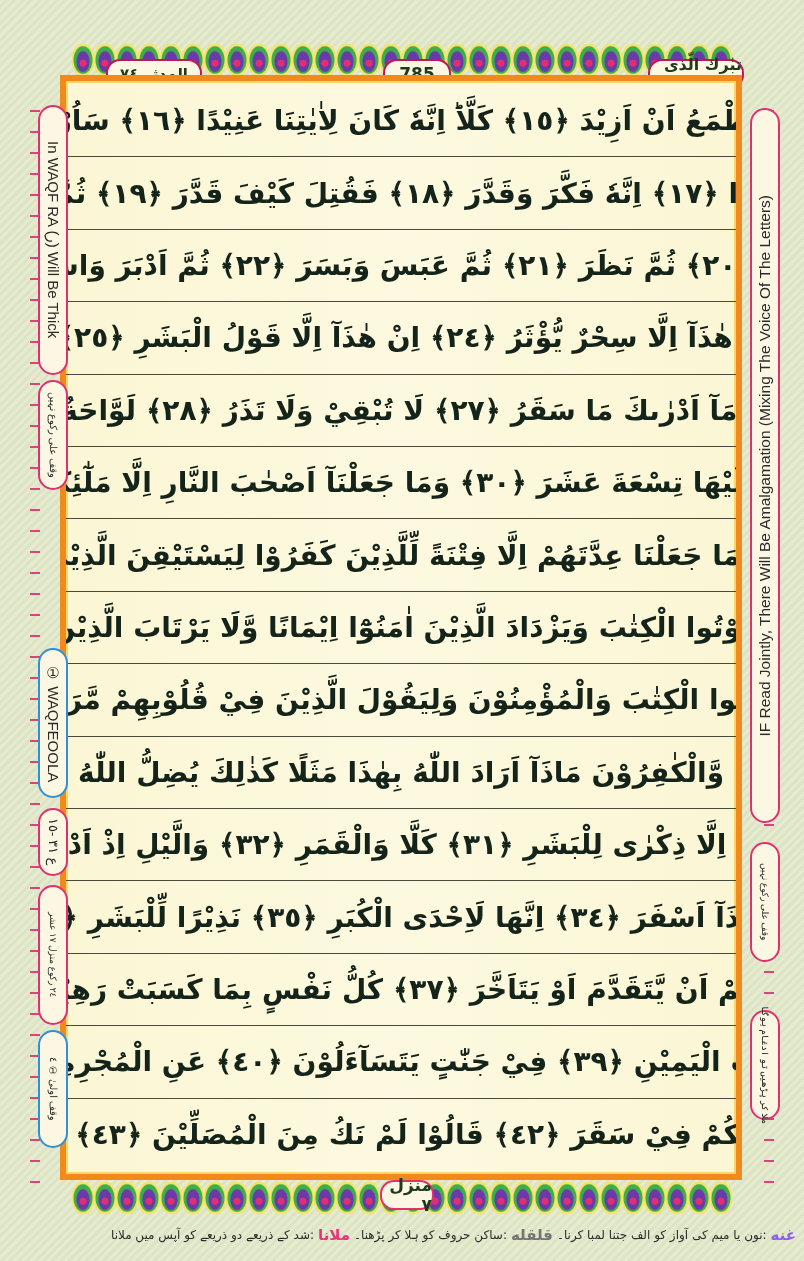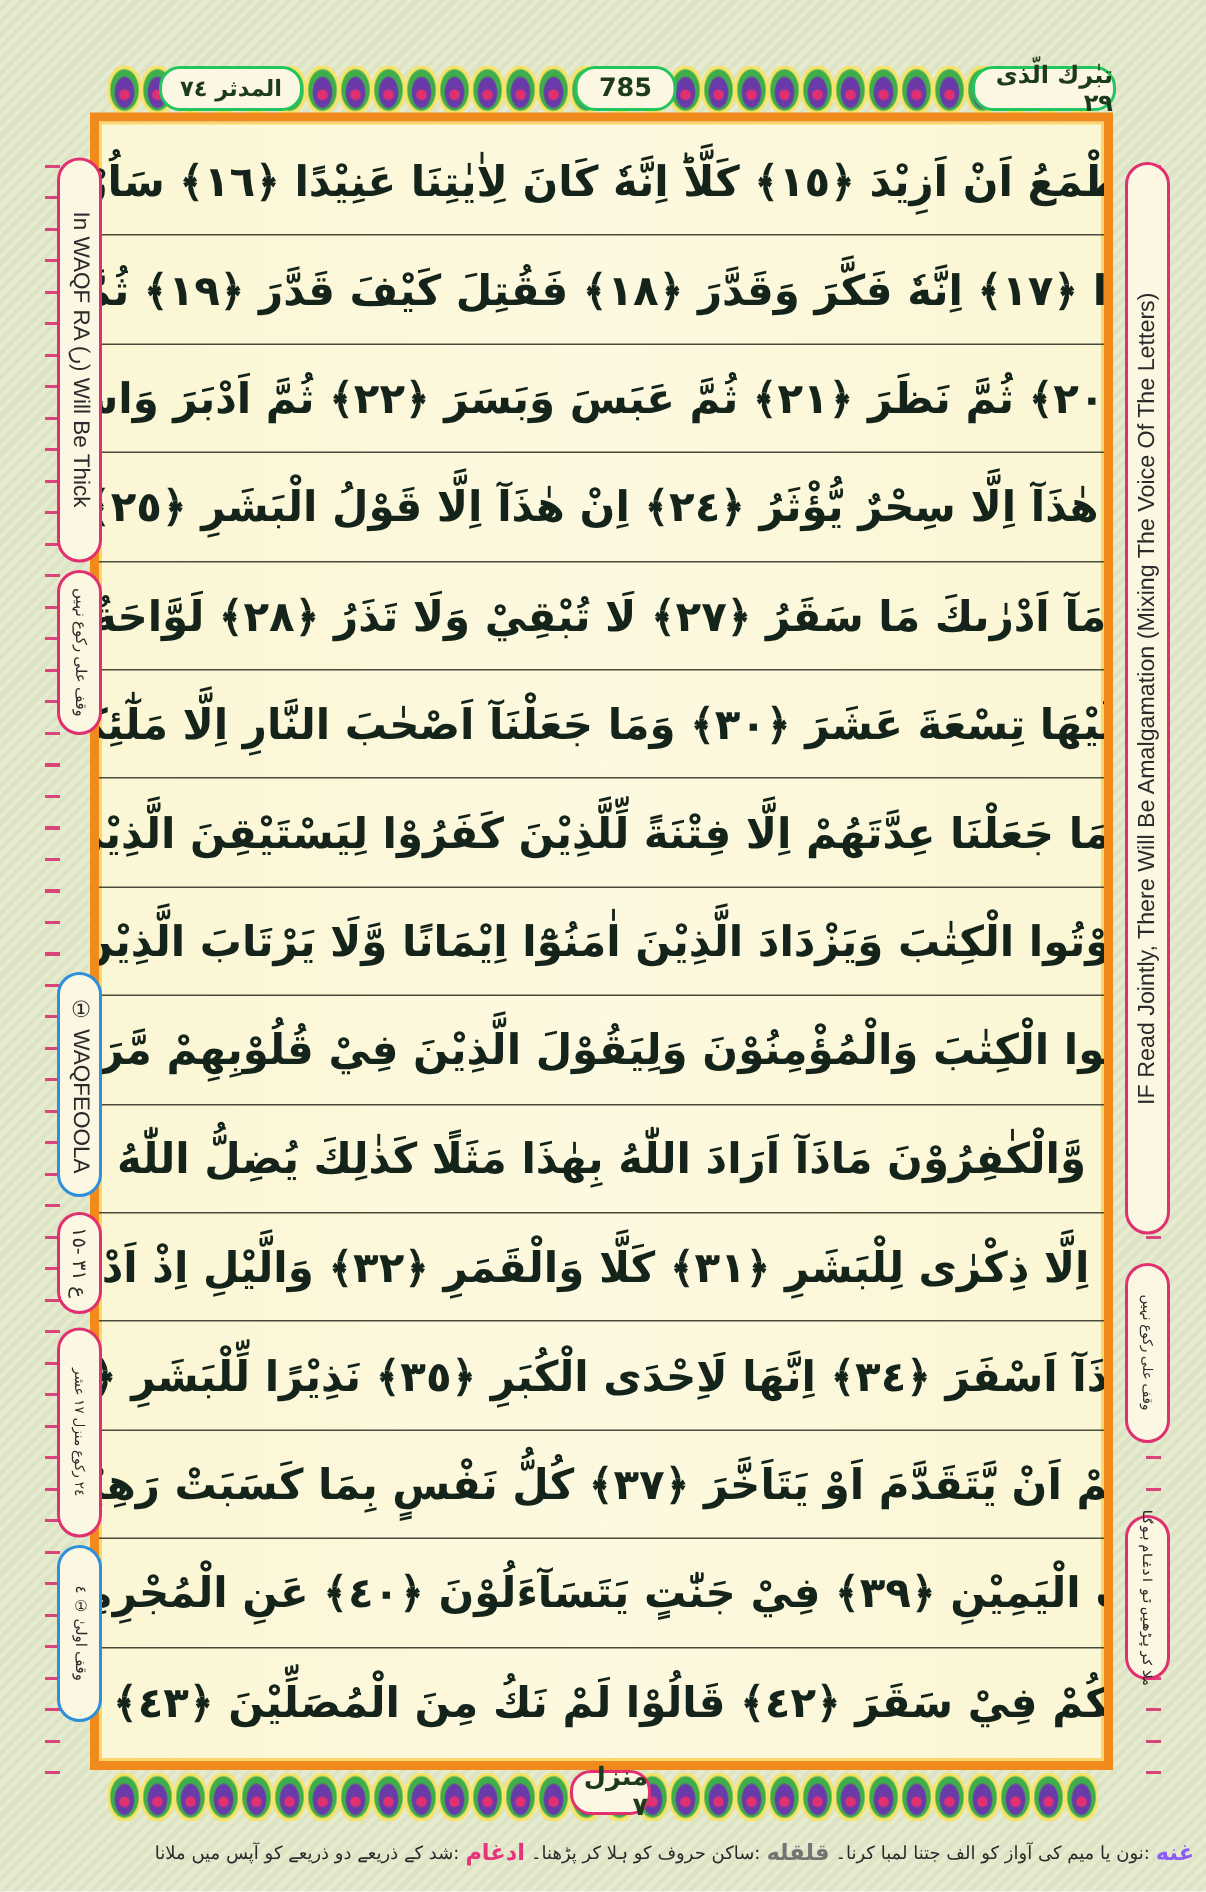--- a/index.html
+++ b/index.html
@@ -26,22 +26,22 @@
 
   .tick-col {
     position: absolute; width: 10px;
     background: repeating-linear-gradient(180deg, transparent 0 10px, #d9457a 10px 12px, transparent 12px 21px);
   }
   .tick-left { left: 30px; top: 100px; height: 1090px; }
   .tick-right { left: 764px; top: 100px; height: 1090px; }
 
   
   .cartouche {
-    position: absolute; top: 44px; height: 26px;
-    border: 2px solid #22c55e; border-radius: 14px;
+    position: absolute; top: 59px; height: 26px;
+    border: 2px solid #be185d; border-radius: 14px;
     background: #fbf7e2;
     display: flex; align-items: center; justify-content: center;
     font-family: "DejaVu Sans", sans-serif; color: #1e3a1e; font-weight: bold;
     direction: rtl;
   }
   .cart-surah { left: 106px; width: 92px; font-size: 15px; }
   .cart-page { left: 383px; width: 64px; font-size: 17px; }
   .cart-juz { left: 648px; width: 92px; font-size: 16px; }
 
   
@@ -166,17 +166,17 @@
     <span class="vtext-left">ملا کر پڑھیں تو ادغام ہوگا</span>
   </div>
 
   <div class="cart-manzil">منزل ٧</div>
 
   <div class="legend">
     <span class="term" style="color:#8b5cf6">غنه</span>
     <span>:نون یا میم کی آواز کو الف جتنا لمبا کرنا۔</span>
     <span class="term" style="color:#737373">قلقله</span>
     <span>:ساکن حروف کو ہلا کر پڑھنا۔</span>
-    <span class="term" style="color:#e8327a">ادغام</span>
+    <span class="term" style="color:#e8327a">ملانا</span>
     <span>:شد کے ذریعے دو ذریعے کو آپس میں ملانا</span>
   </div>
 
 </div>
 
 </body></html>

